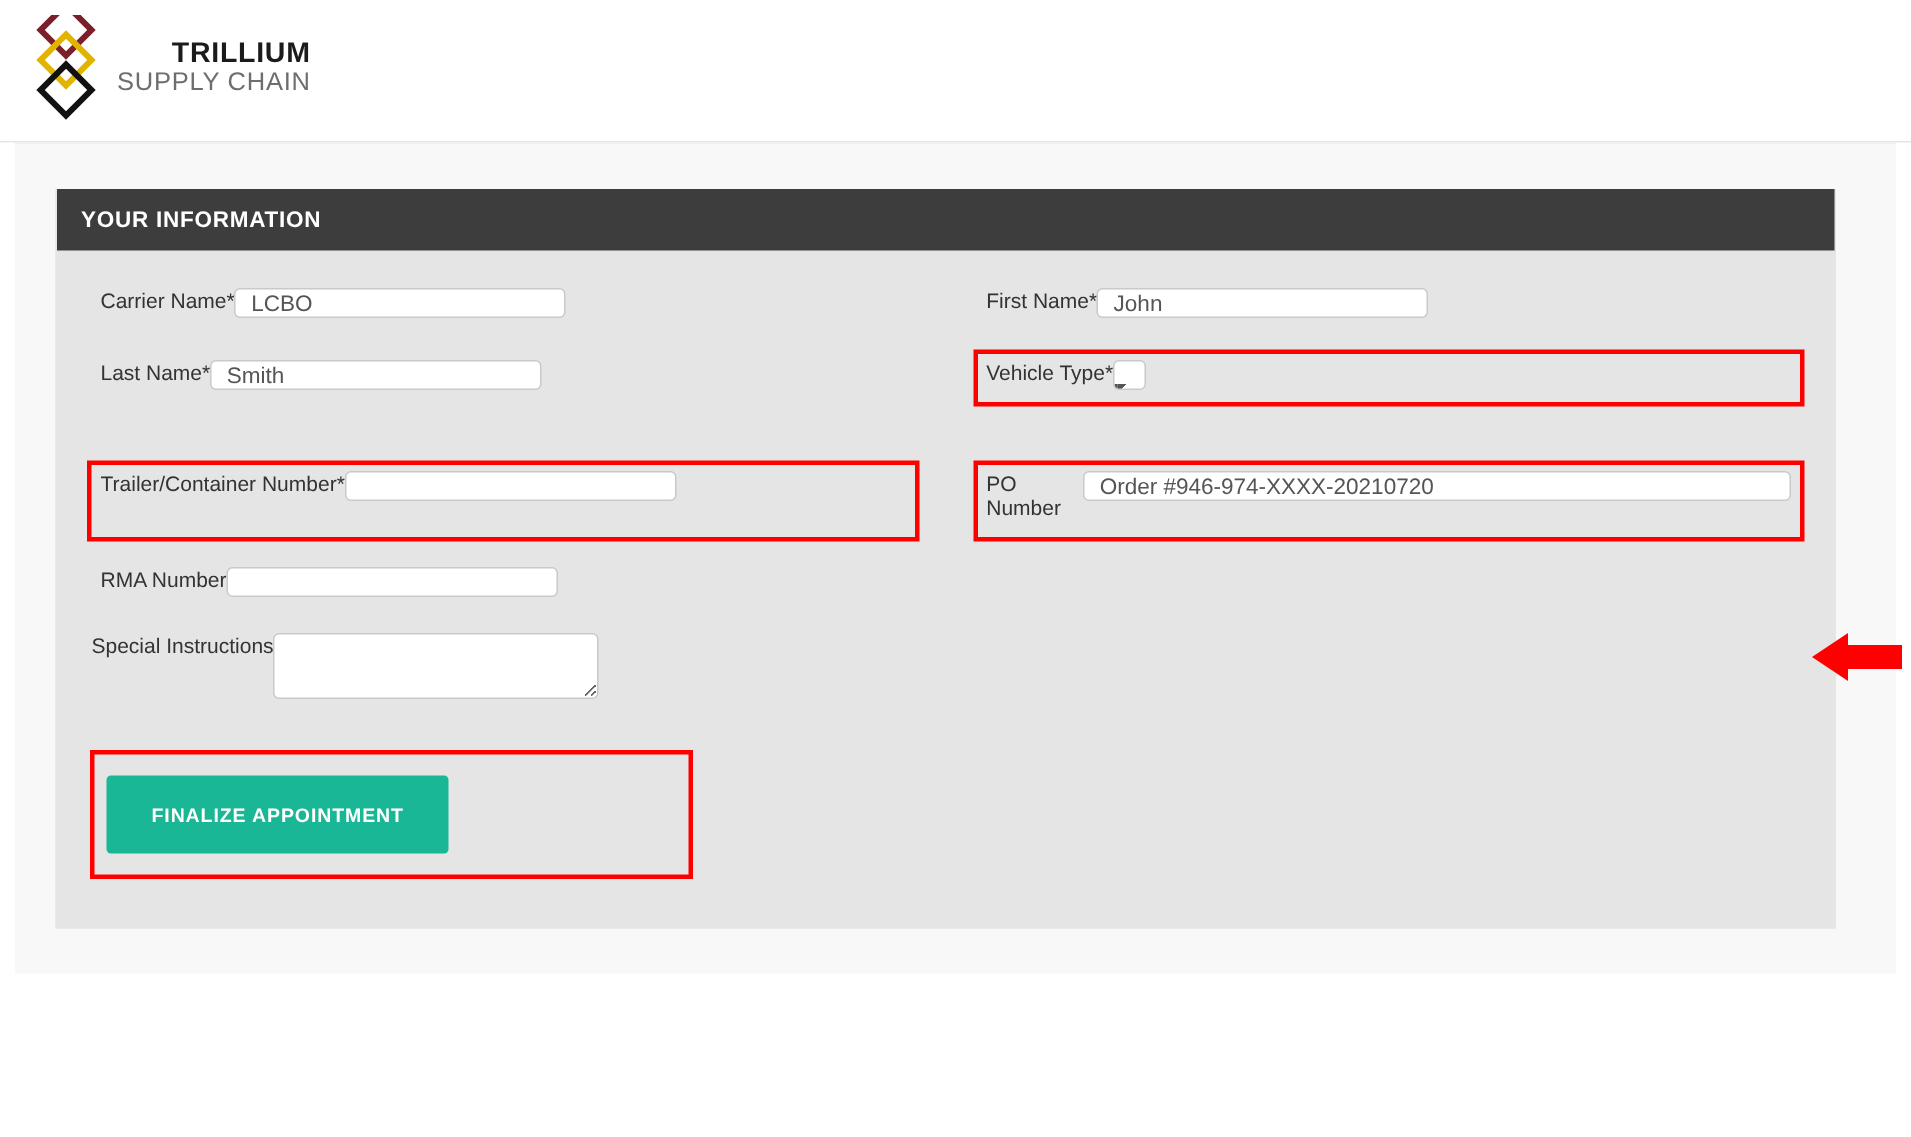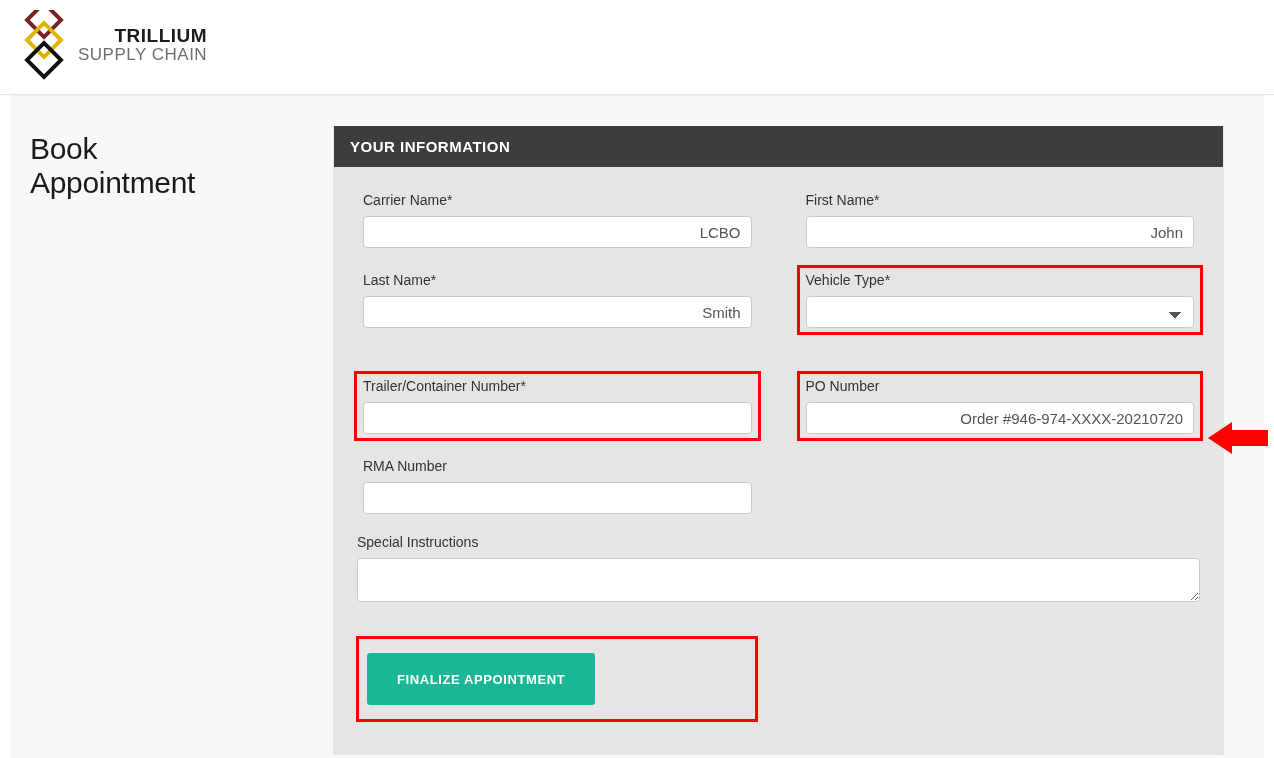--- a/index.html
+++ b/index.html
@@ -63,35 +63,34 @@
     font-weight: 800;
     letter-spacing: 0.5px;
   }
   .section-body {
     padding: 18px 20px 0 20px;
   }
   .row2 {
     display: flex;
     gap: 36px;
   }
-  .fld { flex: 1; display: flex; flex-direction: column; margin-bottom: 14px; }
+  .fld { flex: 1; display: flex; flex-direction: row; margin-bottom: 14px; }
   .fld label {
     font-size: 14px;
     color: #333;
     margin-bottom: 8px;
   }
   .fld input[type=text], .fld select {
-    height: 32px;
+    height: 20px;
     border: 1px solid #c9c9c9;
     border-radius: 4px;
     padding: 0 10px;
     font-size: 15px;
     background: #fff;
     color: #555;
-    text-align: right;
   }
   .fld select {
     appearance: none;
     -webkit-appearance: none;
     background-image: linear-gradient(45deg, transparent 48%, #555 48%), linear-gradient(135deg, #555 52%, transparent 52%);
     background-position: calc(100% - 18px) 15px, calc(100% - 12px) 15px;
     background-size: 6px 6px, 6px 6px;
     background-repeat: no-repeat;
   }
   .fld textarea {
@@ -184,22 +183,20 @@
         </g>
       </svg>
     </div>
     <div class="brand-text">
       <span class="brand-line1">TRILLIUM</span>
       <span class="brand-line2">SUPPLY CHAIN</span>
     </div>
   </div>
 
   <div class="content-wrap">
-    <div class="page-title" style="white-space:pre-line;">Book
-Appointment</div>
 
     <div class="form-card">
       <div class="section-header">YOUR INFORMATION</div>
 
       <div class="section-body">
 
         <div class="row2">
           <div class="fld no-hl">
             <label>Carrier Name*</label>
             <input type="text" value="LCBO" style="">

